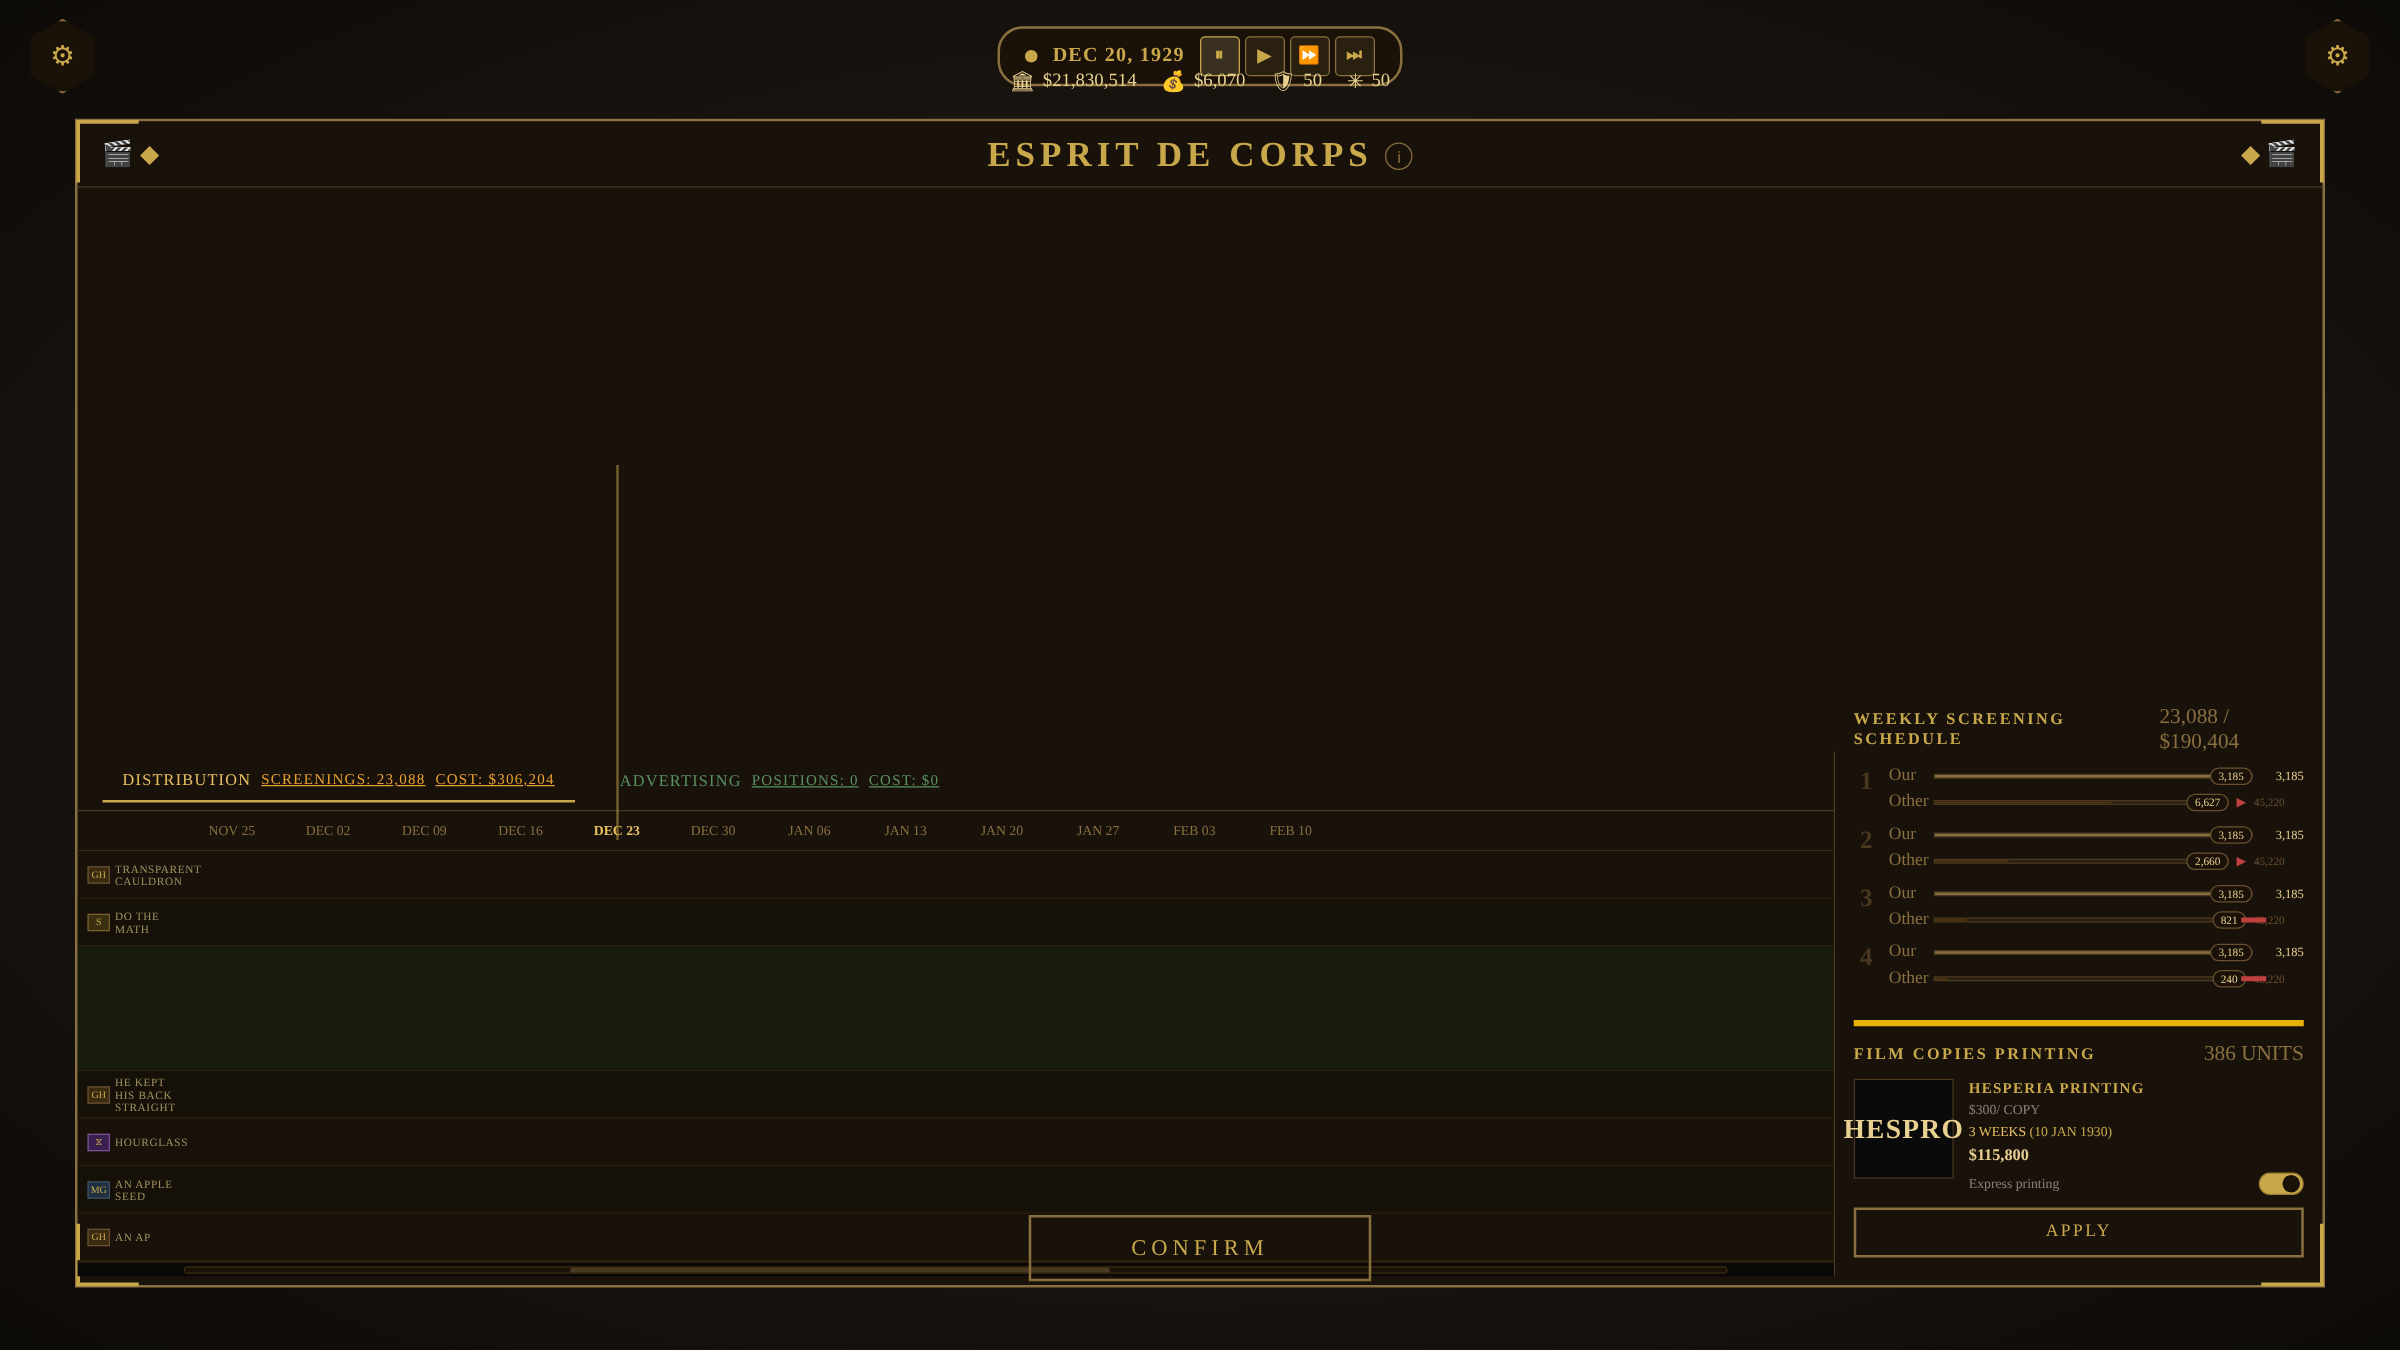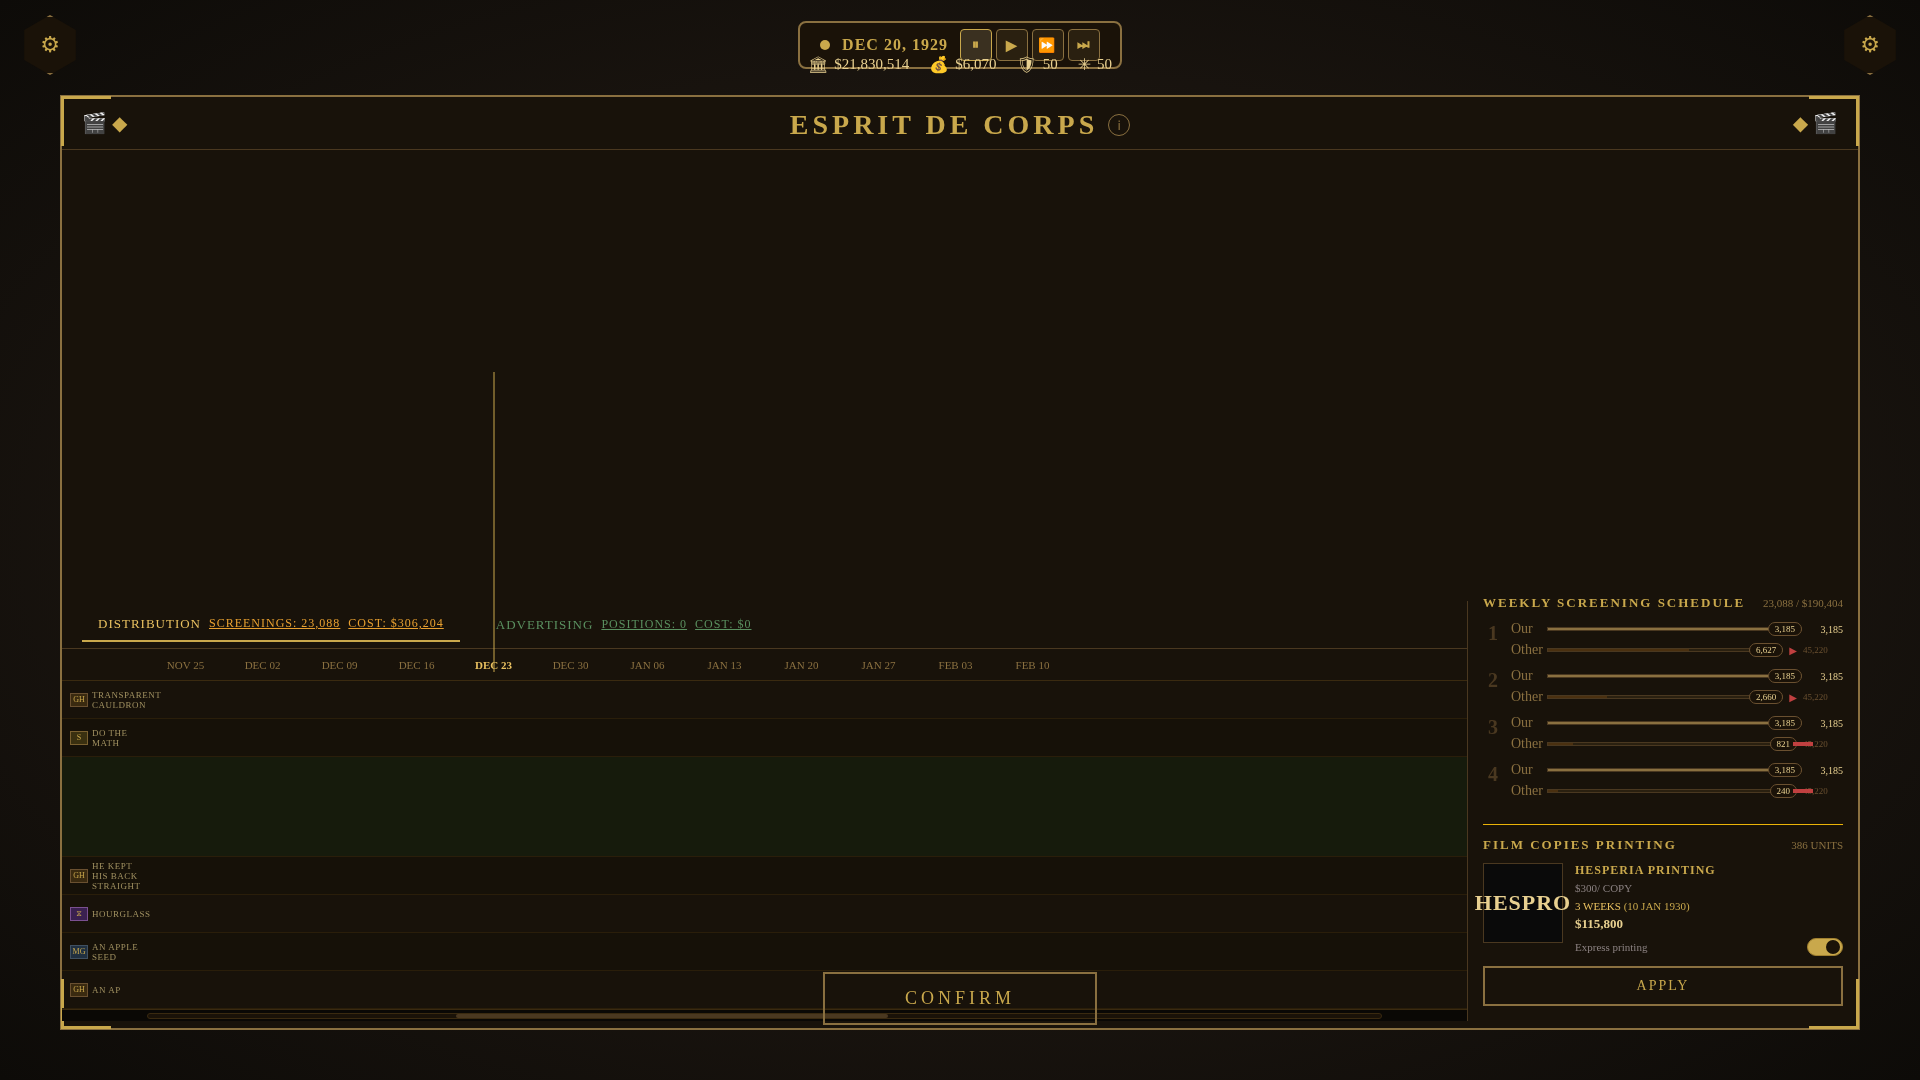--- a/index.html
+++ b/index.html
@@ -63,21 +63,21 @@
       align-items: center;
       justify-content: center;
       font-size: 22px;
       clip-path: polygon(50% 0%, 93% 25%, 93% 75%, 50% 100%, 7% 75%, 7% 25%);
       cursor: pointer;
     }
 
     .date-control {
       background: #1a1208;
       border: 2px solid #8a7040;
-      border-radius: 8px;
+      border-radius: 20px;
       padding: 6px 20px;
       color: #c9a84c;
       display: flex;
       align-items: center;
       gap: 12px;
       font-size: 16px;
       font-weight: bold;
       letter-spacing: 1px;
     }
 
@@ -342,21 +342,21 @@
     }
 
     .section-header {
       display: flex;
       justify-content: space-between;
       align-items: center;
       margin-bottom: 10px;
     }
 
     .section-count {
-      font-size: 11px;
+      font-size: 17px;
       color: #8a7040;
     }
 
     
     .schedule-week {
       display: flex;
       margin-bottom: 10px;
       gap: 8px;
     }
 
@@ -436,21 +436,21 @@
       flex-shrink: 0;
     }
 
     .arrow-marker {
       color: #c04040;
       font-size: 10px;
     }
 
     
     .film-copies-section {
-      border-top: 1px solid #eab308;
+      border-top: 5px solid #eab308;
       padding-top: 12px;
     }
 
     .printing-card {
       display: flex;
       gap: 12px;
       margin-top: 10px;
       margin-bottom: 10px;
     }
 

